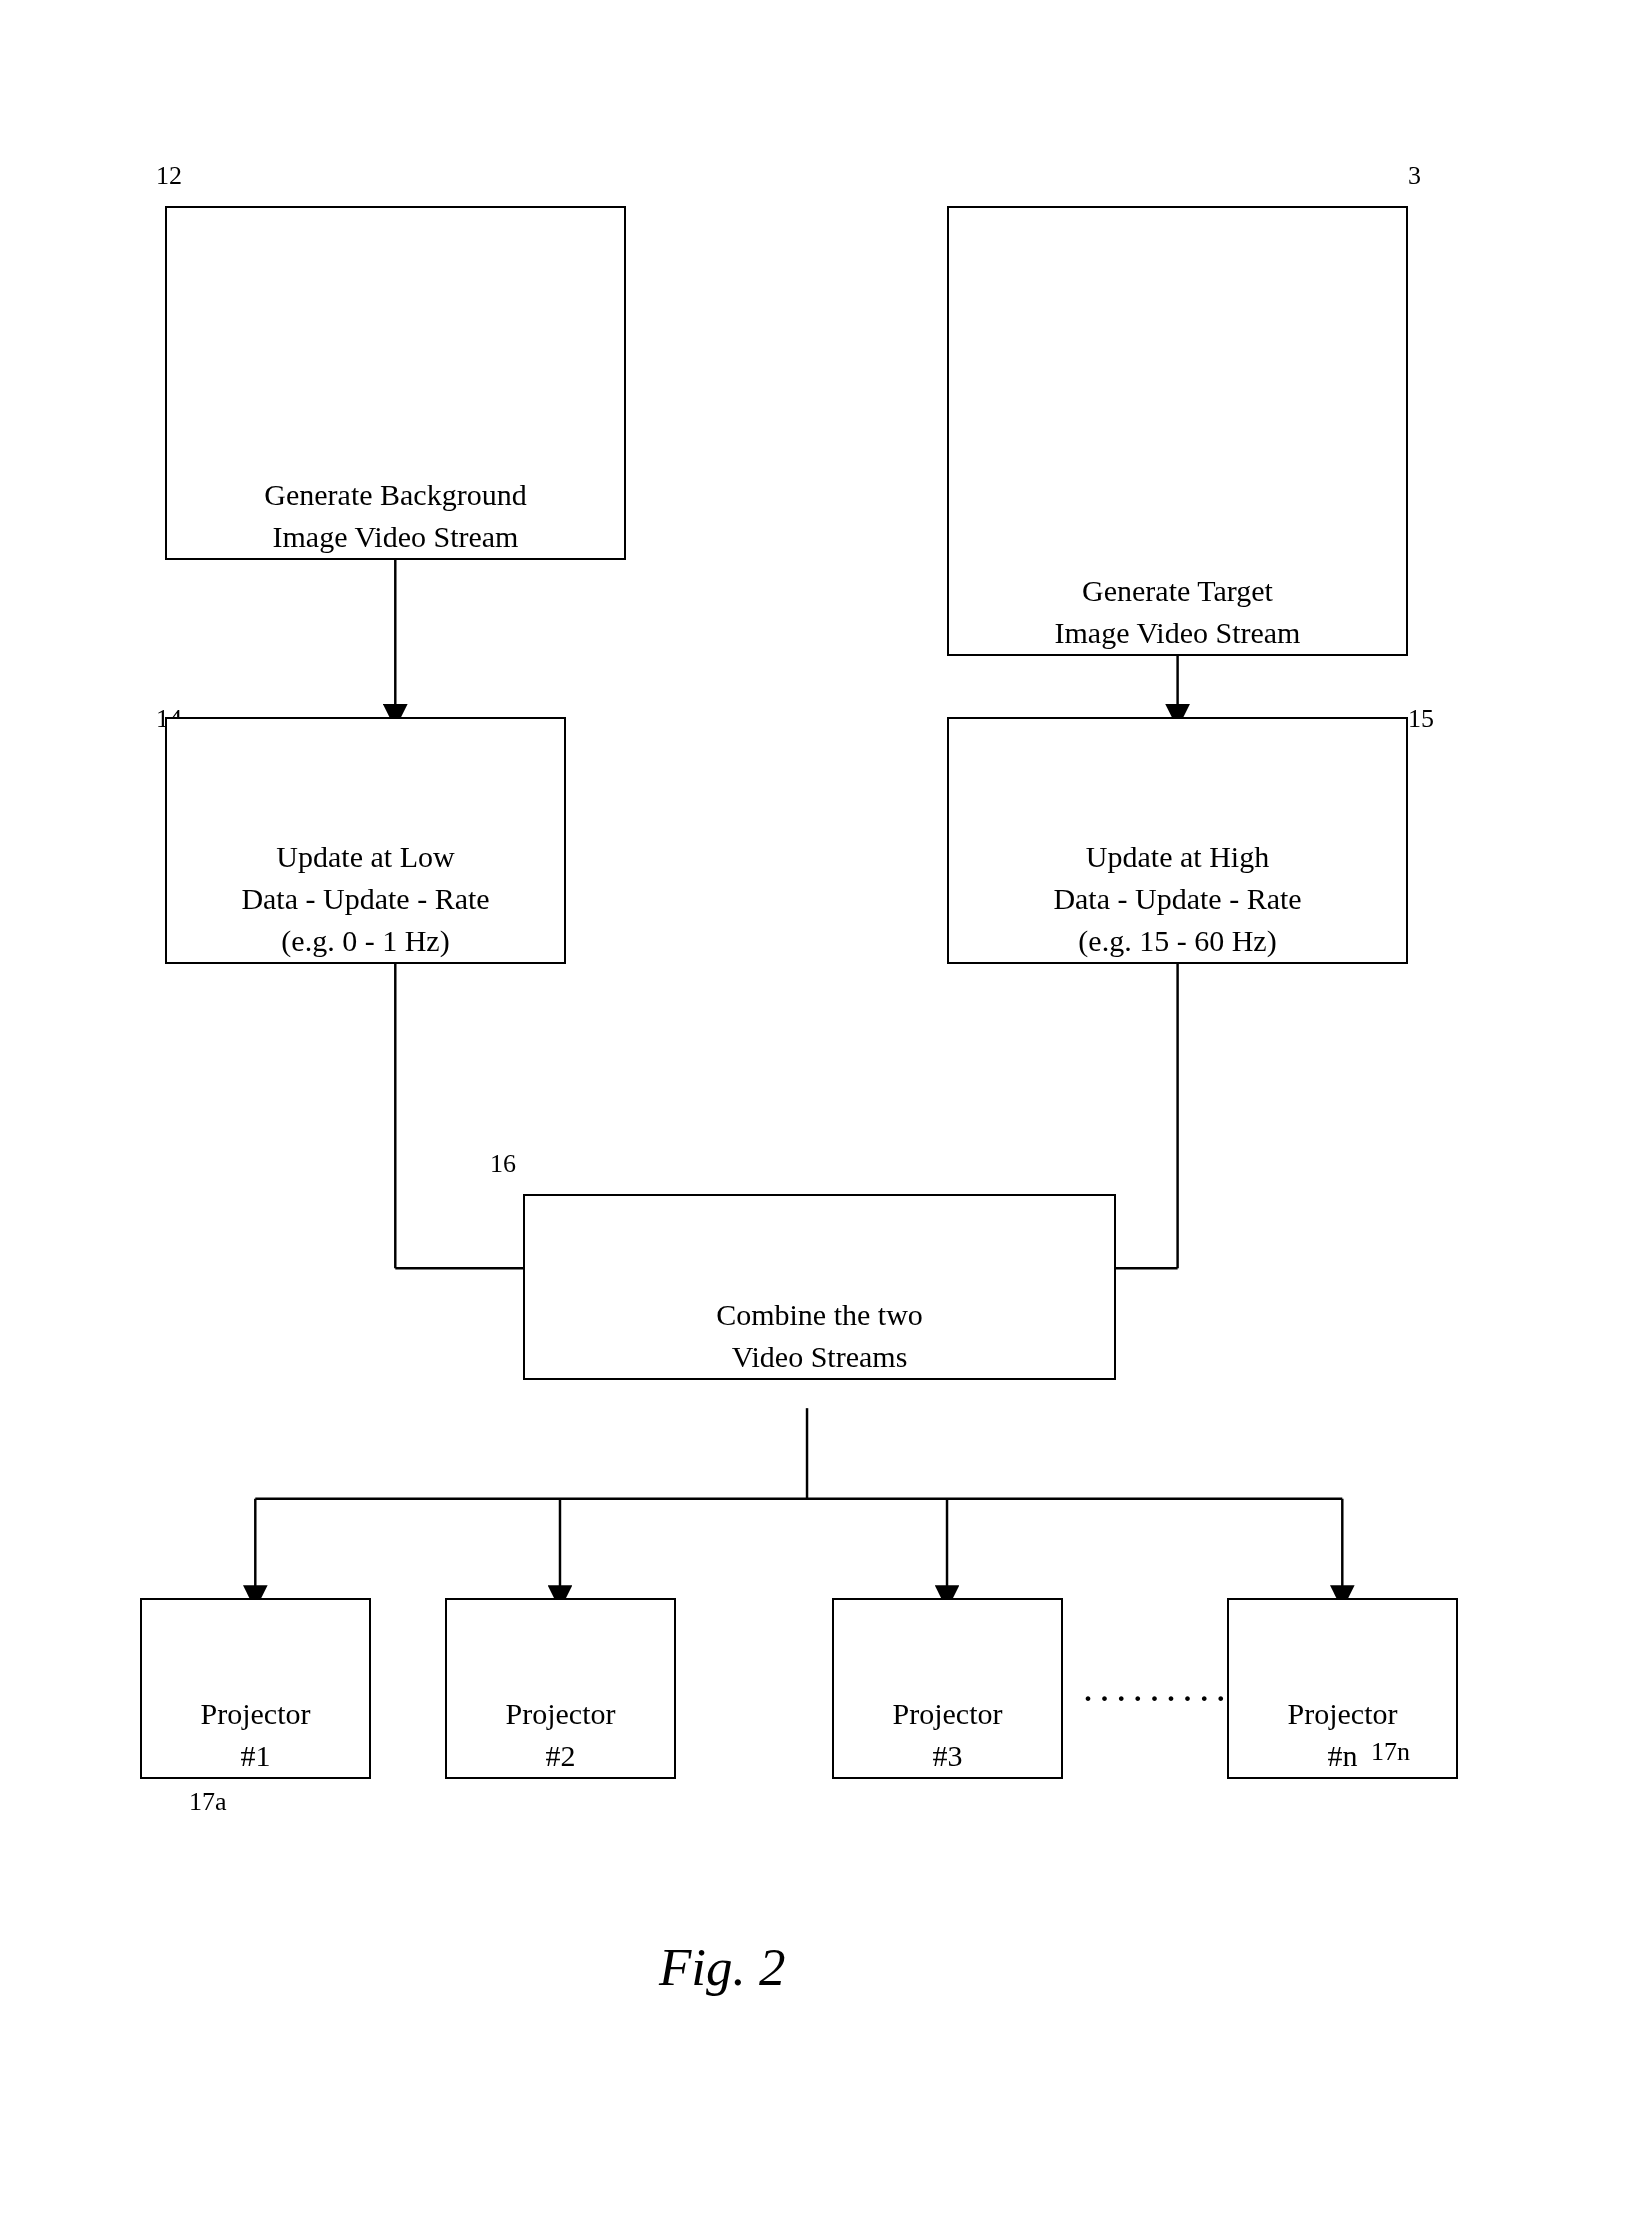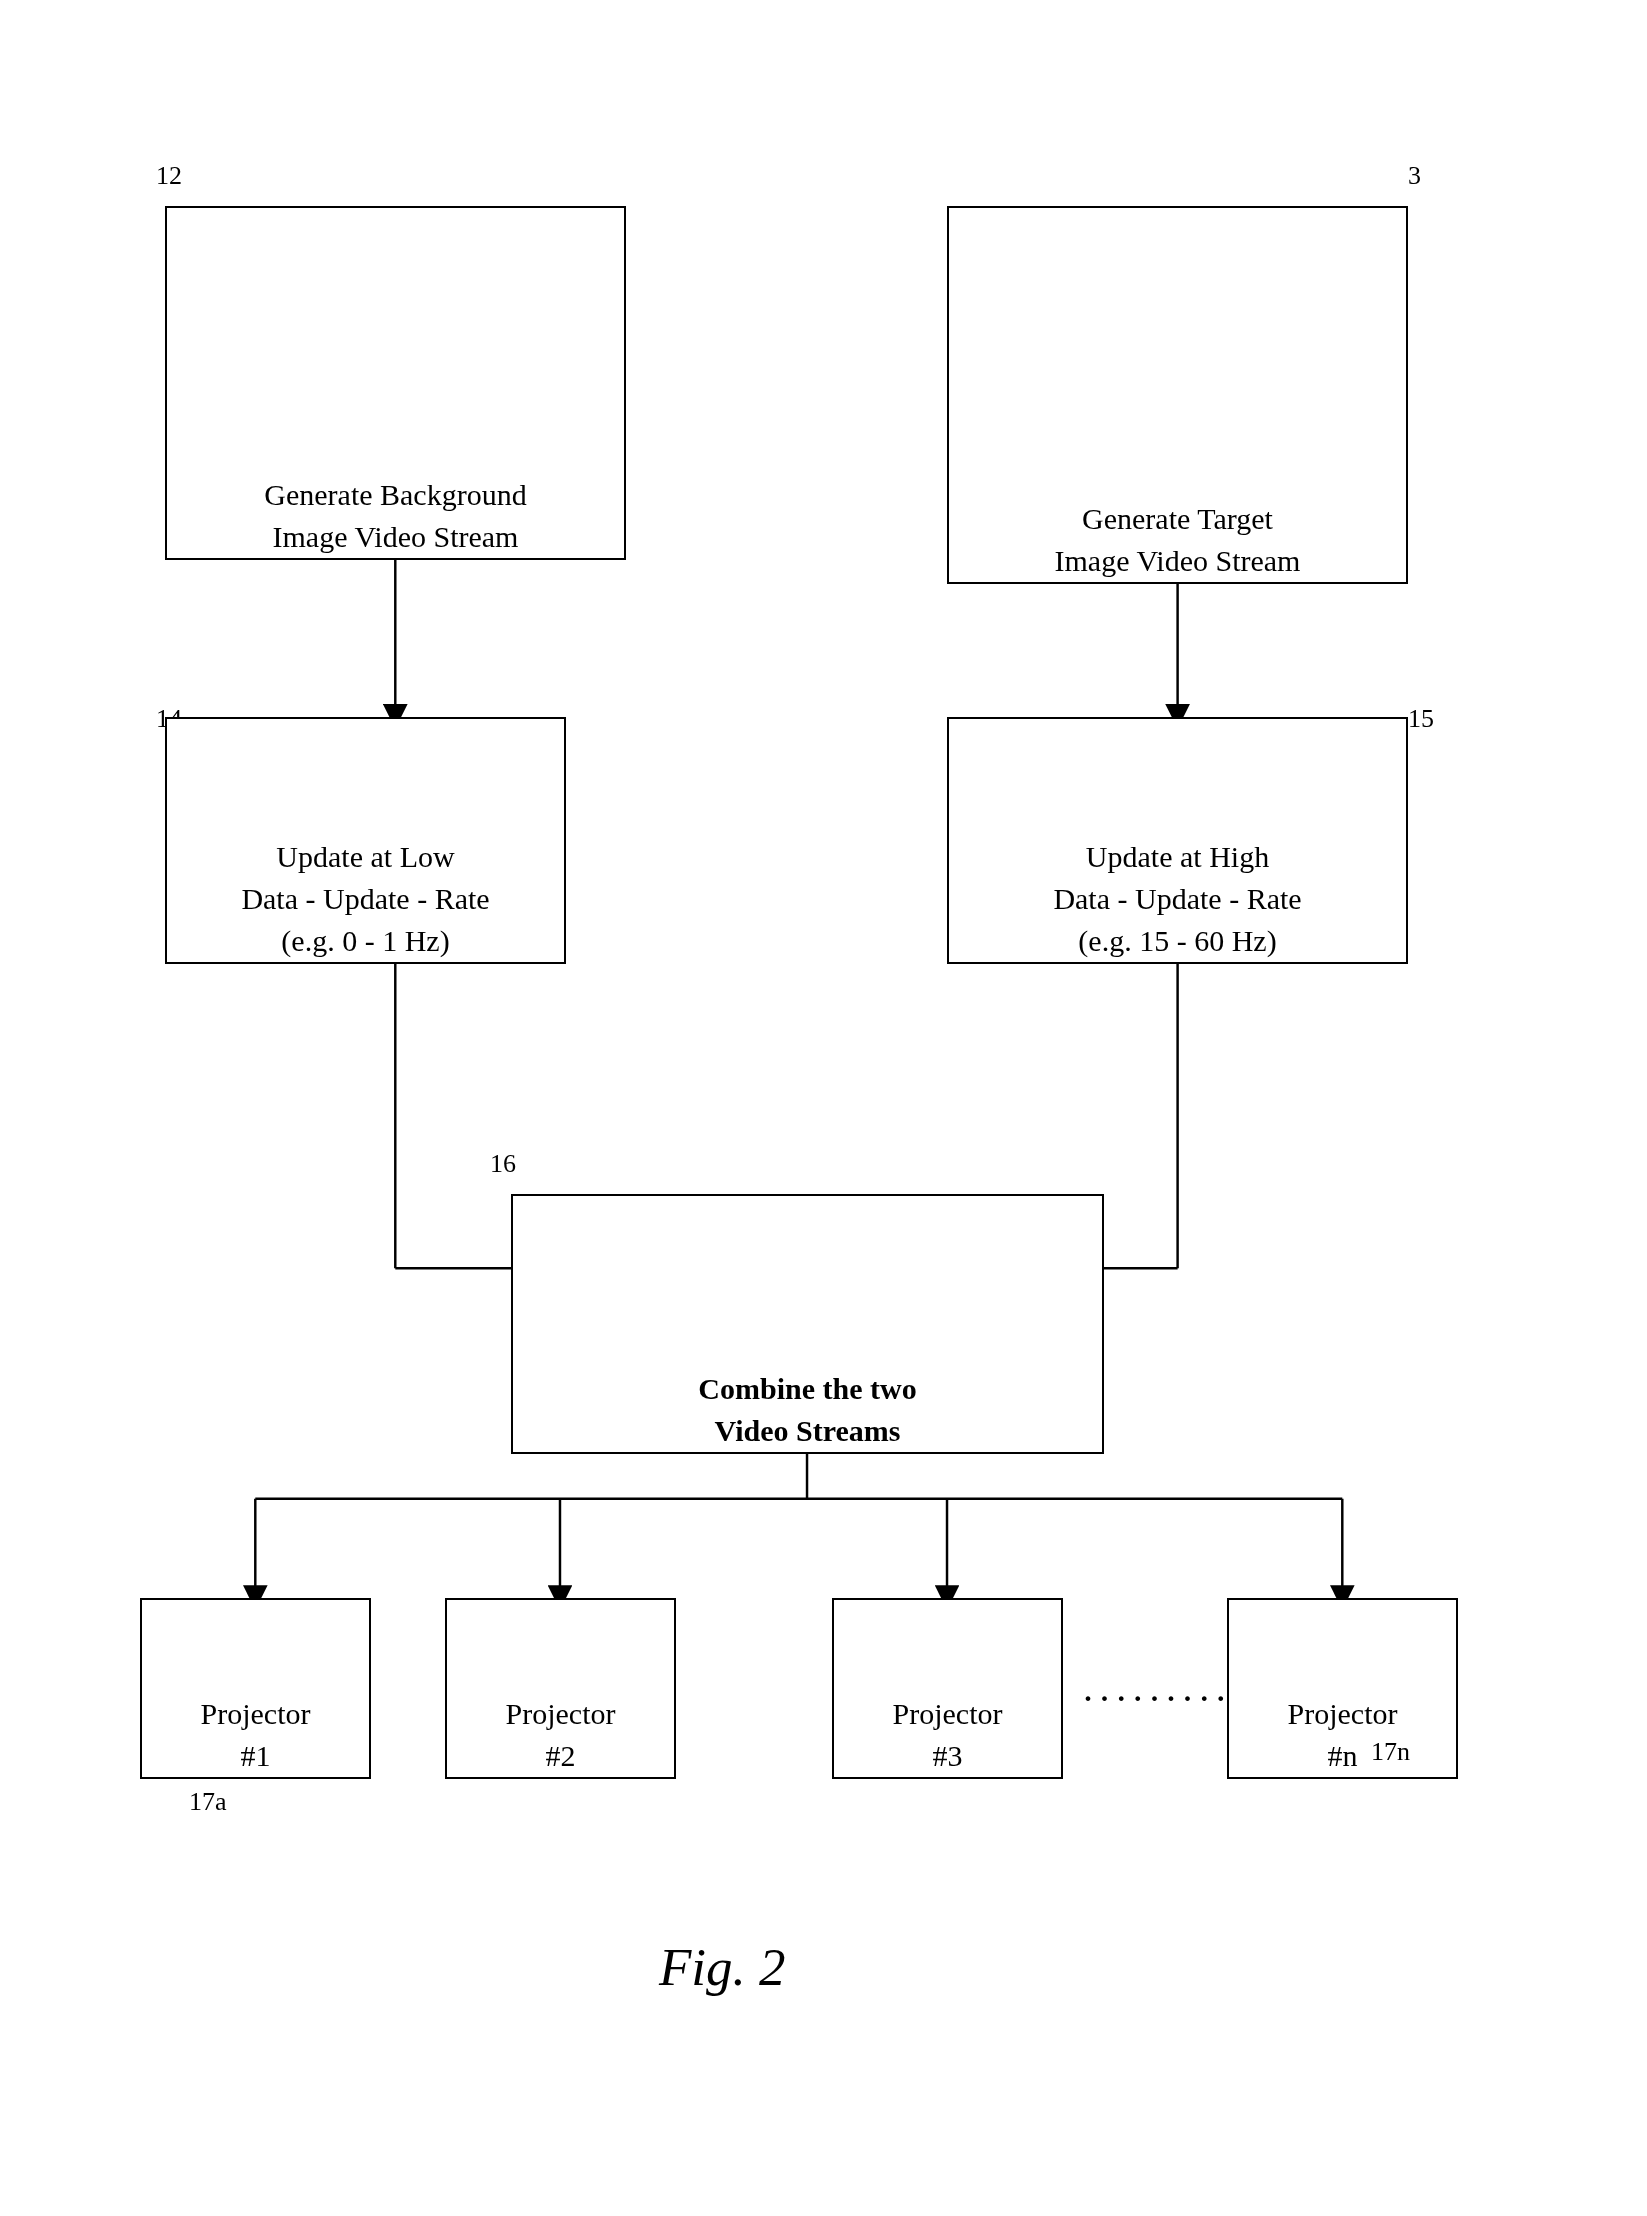--- a/index.html
+++ b/index.html
@@ -110,39 +110,39 @@
   </svg>
 
   <div class="label" style="left: 156px; top: 161px;">12</div>
 
   <div class="box" style="left: 165px; top: 206px; width: 461px; height: 354px;">
     <span>Generate Background<br>Image Video Stream</span>
   </div>
 
   <div class="label" style="left: 1408px; top: 161px;">3</div>
 
-  <div class="box" style="left: 947px; top: 206px; width: 461px; height: 378px;">
+  <div class="box" style="left: 947px; top: 206px; width: 461px; height: 450px;">
     <span>Generate Target<br>Image Video Stream</span>
   </div>
 
   <div class="label" style="left: 156px; top: 704px;">14</div>
 
   <div class="box" style="left: 165px; top: 717px; width: 401px; height: 247px;">
     <span>Update at Low<br>Data - Update - Rate<br>(e.g. 0 - 1 Hz)</span>
   </div>
 
   <div class="label" style="left: 1408px; top: 704px;">15</div>
 
   <div class="box" style="left: 947px; top: 717px; width: 461px; height: 247px;">
     <span>Update at High<br>Data - Update - Rate<br>(e.g. 15 - 60 Hz)</span>
   </div>
 
   <div class="label" style="left: 490px; top: 1149px;">16</div>
 
-  <div class="box" style="left: 511px; top: 1194px; width: 593px; height: 260px; font-weight: bold;">
+  <div class="box" style="left: 523px; top: 1194px; width: 593px; height: 186px;">
     <span>Combine the two<br>Video Streams</span>
   </div>
 
   <div class="box" style="left: 140px; top: 1598px; width: 231px; height: 181px;">
     <span>Projector<br>#1</span>
   </div>
 
   <div class="label" style="left: 189px; top: 1787px; text-align: right;">17a</div>
 
   <div class="box" style="left: 445px; top: 1598px; width: 231px; height: 181px;">

